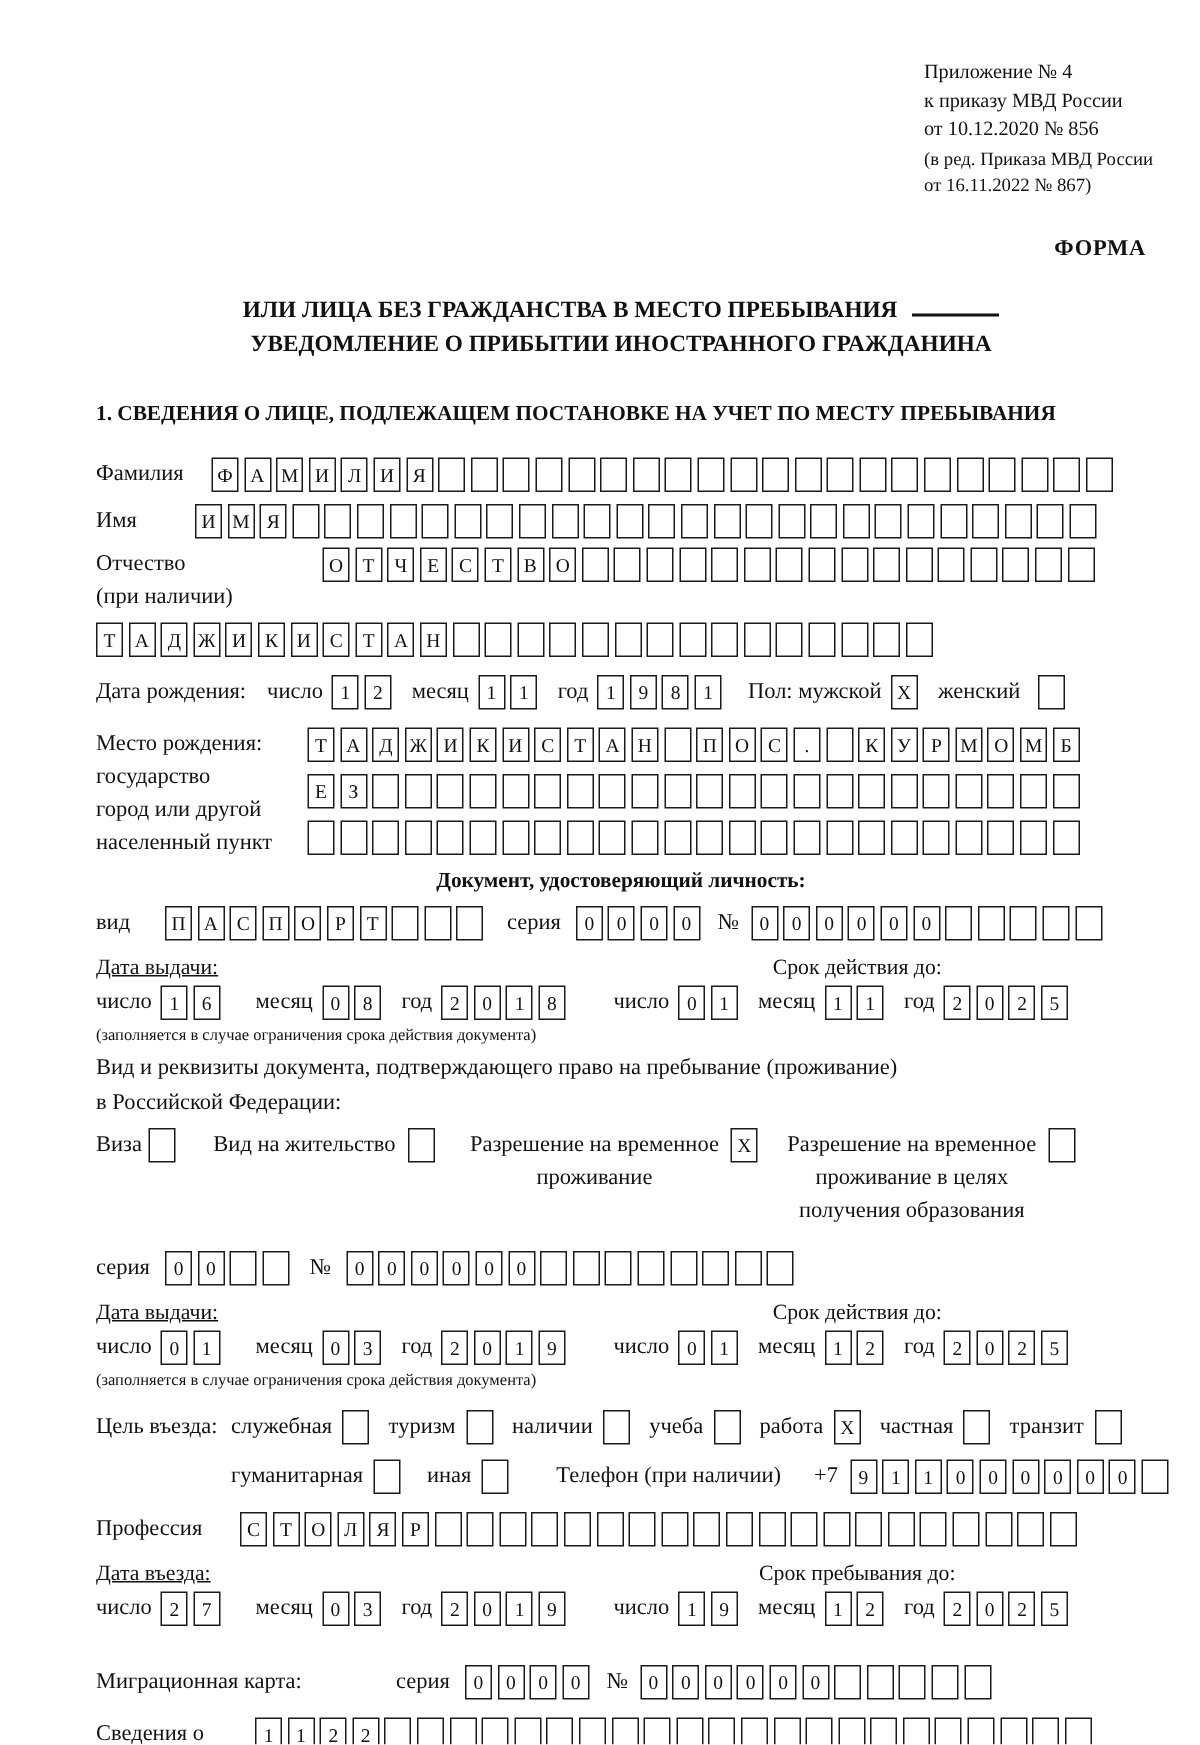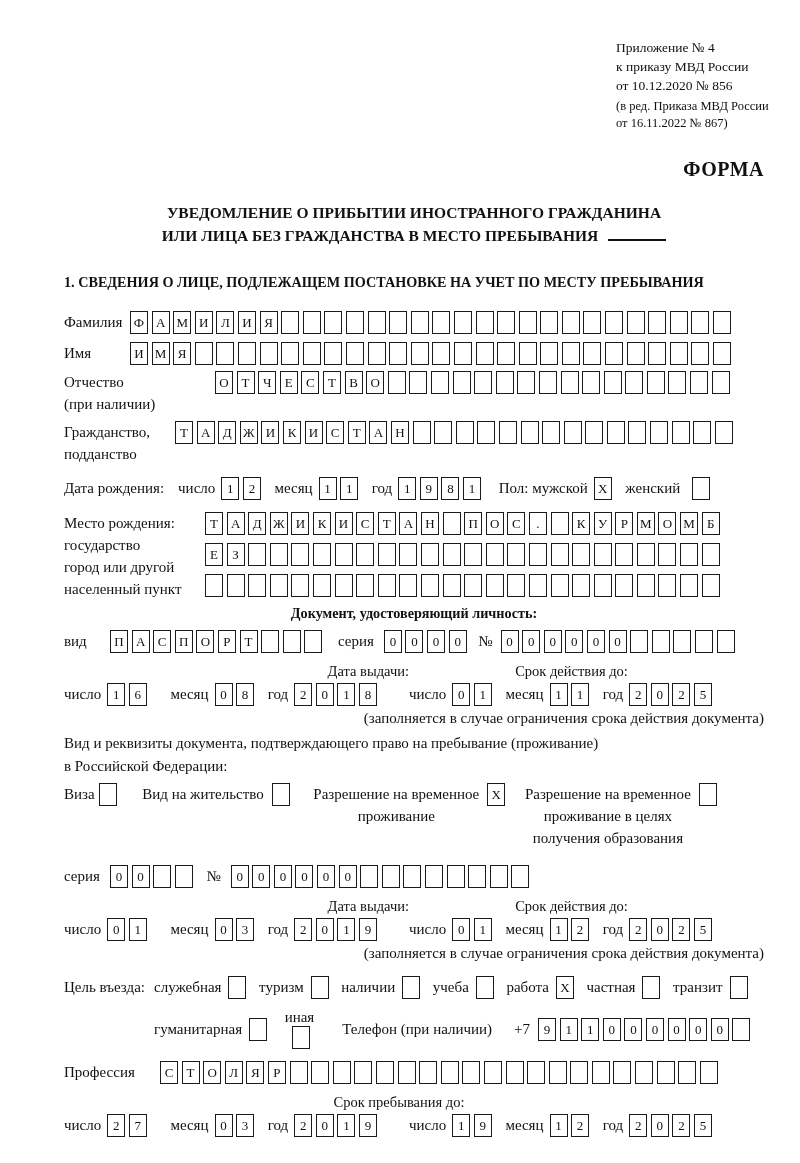--- a/index.html
+++ b/index.html
@@ -4,53 +4,53 @@
 <style>
   html,body{margin:0;padding:0;background:#fff;}
   .page{
     width:800px;height:1163px;box-sizing:border-box;position:relative;
     padding:38px 36px 0 64px;background:#fff;color:#111;
     font-family:"Liberation Serif","DejaVu Serif",serif;font-size:15px;
     overflow:hidden;
   }
   .annex{margin-left:552px;width:190px;font-size:13.5px;line-height:19px;}
   .annex-small{font-size:12.5px;line-height:17px;margin-top:3px;}
-  .forma{text-align:right;font-weight:bold;font-size:20px;letter-spacing:.5px;margin-top:26px;}
+  .forma{text-align:right;font-weight:bold;font-size:15px;letter-spacing:.5px;margin-top:26px;}
   .title{text-align:center;font-weight:bold;font-size:15.5px;line-height:23px;margin-top:20px;}
   .title-blank{display:inline-block;width:58px;border-bottom:2px solid #111;margin-left:10px;vertical-align:baseline;}
   .section1{margin-top:27px;font-weight:bold;font-size:14.2px;}
   .row{display:flex;align-items:center;}
   .blockrow{display:flex;align-items:flex-start;}
   .lbl{flex:none;}
   .lbl2{flex:none;line-height:22px;}
   .cells{display:inline-flex;flex:none;}
   .cell{
     flex:none;width:16px;height:21px;border:1.5px solid #1a1a1a;margin-right:3.6px;
     display:inline-flex;align-items:center;justify-content:center;
     font-size:13px;line-height:21px;background:#fff;
   }
   .cellrow{margin-bottom:8px;}
   .w66{width:66px;}
   .w111{width:111px;}
   .w141{width:141px;}
   .w151{width:151px;}
-  .mt20{margin-top:20px;}
+  .mt20{margin-top:20px;gap:11px;}
   .mt8{margin-top:8px;}
   .mt6{margin-top:6px;}
   .mt12{margin-top:12px;}
   .docheader{text-align:center;font-weight:bold;font-size:14.2px;margin-top:4px;margin-bottom:8px;}
   .date-titles{display:flex;font-size:14.5px;margin-top:10px;}
-  .date-titles .t1{width:345px;text-align:right;}
+  .date-titles .t1{width:345px;text-align:left;text-decoration:underline;}
   .date-titles .t2{flex:1;text-align:center;padding-right:30px;}
   .dateline{display:flex;align-items:center;margin-top:3px;}
   .dg{display:inline-flex;align-items:center;}
   .dg .dlbl{margin-right:6px;}
   .dg .cells{margin-right:10px;}
   .dg-left{width:345px;}
-  .note-right{text-align:right;font-size:15px;margin-top:4px;}
+  .note-right{font-size:11px;margin-top:4px;}
   .permit-row{display:flex;align-items:flex-start;margin-top:8px;}
   .permit-item{display:flex;align-items:flex-start;}
   .permit-text{text-align:center;line-height:22px;}
   .cbx{margin-left:8px;}
   .purpose-row{display:flex;align-items:center;margin-top:14px;flex-wrap:nowrap;}
   .purpose-row .opt{display:flex;align-items:center;margin-left:9px;}
   .purpose-row .opt .cells{margin-left:7px;}
 </style>
 </head>
 <body>
@@ -63,22 +63,22 @@
     <div>от 10.12.2020 № 856</div>
     <div class="annex-small">
       <div>(в ред. Приказа МВД России</div>
       <div>от 16.11.2022 № 867)</div>
     </div>
   </div>
 
   <div class="forma">ФОРМА</div>
 
   <div class="title">
+    <div><span>ИЛИ ЛИЦА БЕЗ ГРАЖДАНСТВА В МЕСТО ПРЕБЫВАНИЯ</span><span class="title-blank"></span></div>
     <div>УВЕДОМЛЕНИЕ О ПРИБЫТИИ ИНОСТРАННОГО ГРАЖДАНИНА</div>
-    <div><span>ИЛИ ЛИЦА БЕЗ ГРАЖДАНСТВА В МЕСТО ПРЕБЫВАНИЯ</span><span class="title-blank"></span></div>
   </div>
 
   <div class="section1">1. СВЕДЕНИЯ О ЛИЦЕ, ПОДЛЕЖАЩЕМ ПОСТАНОВКЕ НА УЧЕТ ПО МЕСТУ ПРЕБЫВАНИЯ</div>
 
   <div class="row mt20">
     <span class="lbl w66">Фамилия</span>
     <span class="cells">
         <span class="cell">Ф</span>
         <span class="cell">А</span>
         <span class="cell">М</span>
@@ -171,24 +171,20 @@
         <span class="cell"></span>
         <span class="cell"></span>
         <span class="cell"></span>
         <span class="cell"></span>
         <span class="cell"></span>
         <span class="cell"></span>
       </span>
   </div>
 
   <div class="blockrow mt6">
-    <span class="lbl2 w111">
-      <div>Гражданство,</div>
-      <div>подданство</div>
-    </span>
     <span class="cells">
         <span class="cell">Т</span>
         <span class="cell">А</span>
         <span class="cell">Д</span>
         <span class="cell">Ж</span>
         <span class="cell">И</span>
         <span class="cell">К</span>
         <span class="cell">И</span>
         <span class="cell">С</span>
         <span class="cell">Т</span>
@@ -573,21 +569,21 @@
       </span>
   </div>
 
   <div class="purpose-row" style="margin-top:10px;padding-left:90px;">
     <span class="opt" style="margin-left:0;">
         <span>гуманитарная</span>
         <span class="cells">
           <span class="cell"></span>
         </span>
       </span>
-    <span class="opt" style="margin-left:14px;flex-direction:column;">
+    <span class="opt" style="margin-left:14px;">
         <span>иная</span>
         <span class="cells">
           <span class="cell"></span>
         </span>
       </span>
     <span class="lbl" style="margin-left:28px;">Телефон (при наличии)</span>
     <span class="lbl" style="margin-left:22px;margin-right:8px;">+7</span>
     <span class="cells">
         <span class="cell">9</span>
         <span class="cell">1</span>
@@ -628,20 +624,21 @@
         <span class="cell"></span>
         <span class="cell"></span>
         <span class="cell"></span>
         <span class="cell"></span>
         <span class="cell"></span>
         <span class="cell"></span>
       </span>
   </div>
 
   <div class="date-titles">
+    <span class="t1">Дата въезда:</span>
     <span class="t2">Срок пребывания до:</span>
   </div>
   <div class="dateline">
     <span class="dg dg-left">
       <span class="dlbl">число</span>
       <span class="cells">
           <span class="cell">2</span>
           <span class="cell">7</span>
         </span>
       <span class="dlbl" style="margin-left:10px;">месяц</span>

